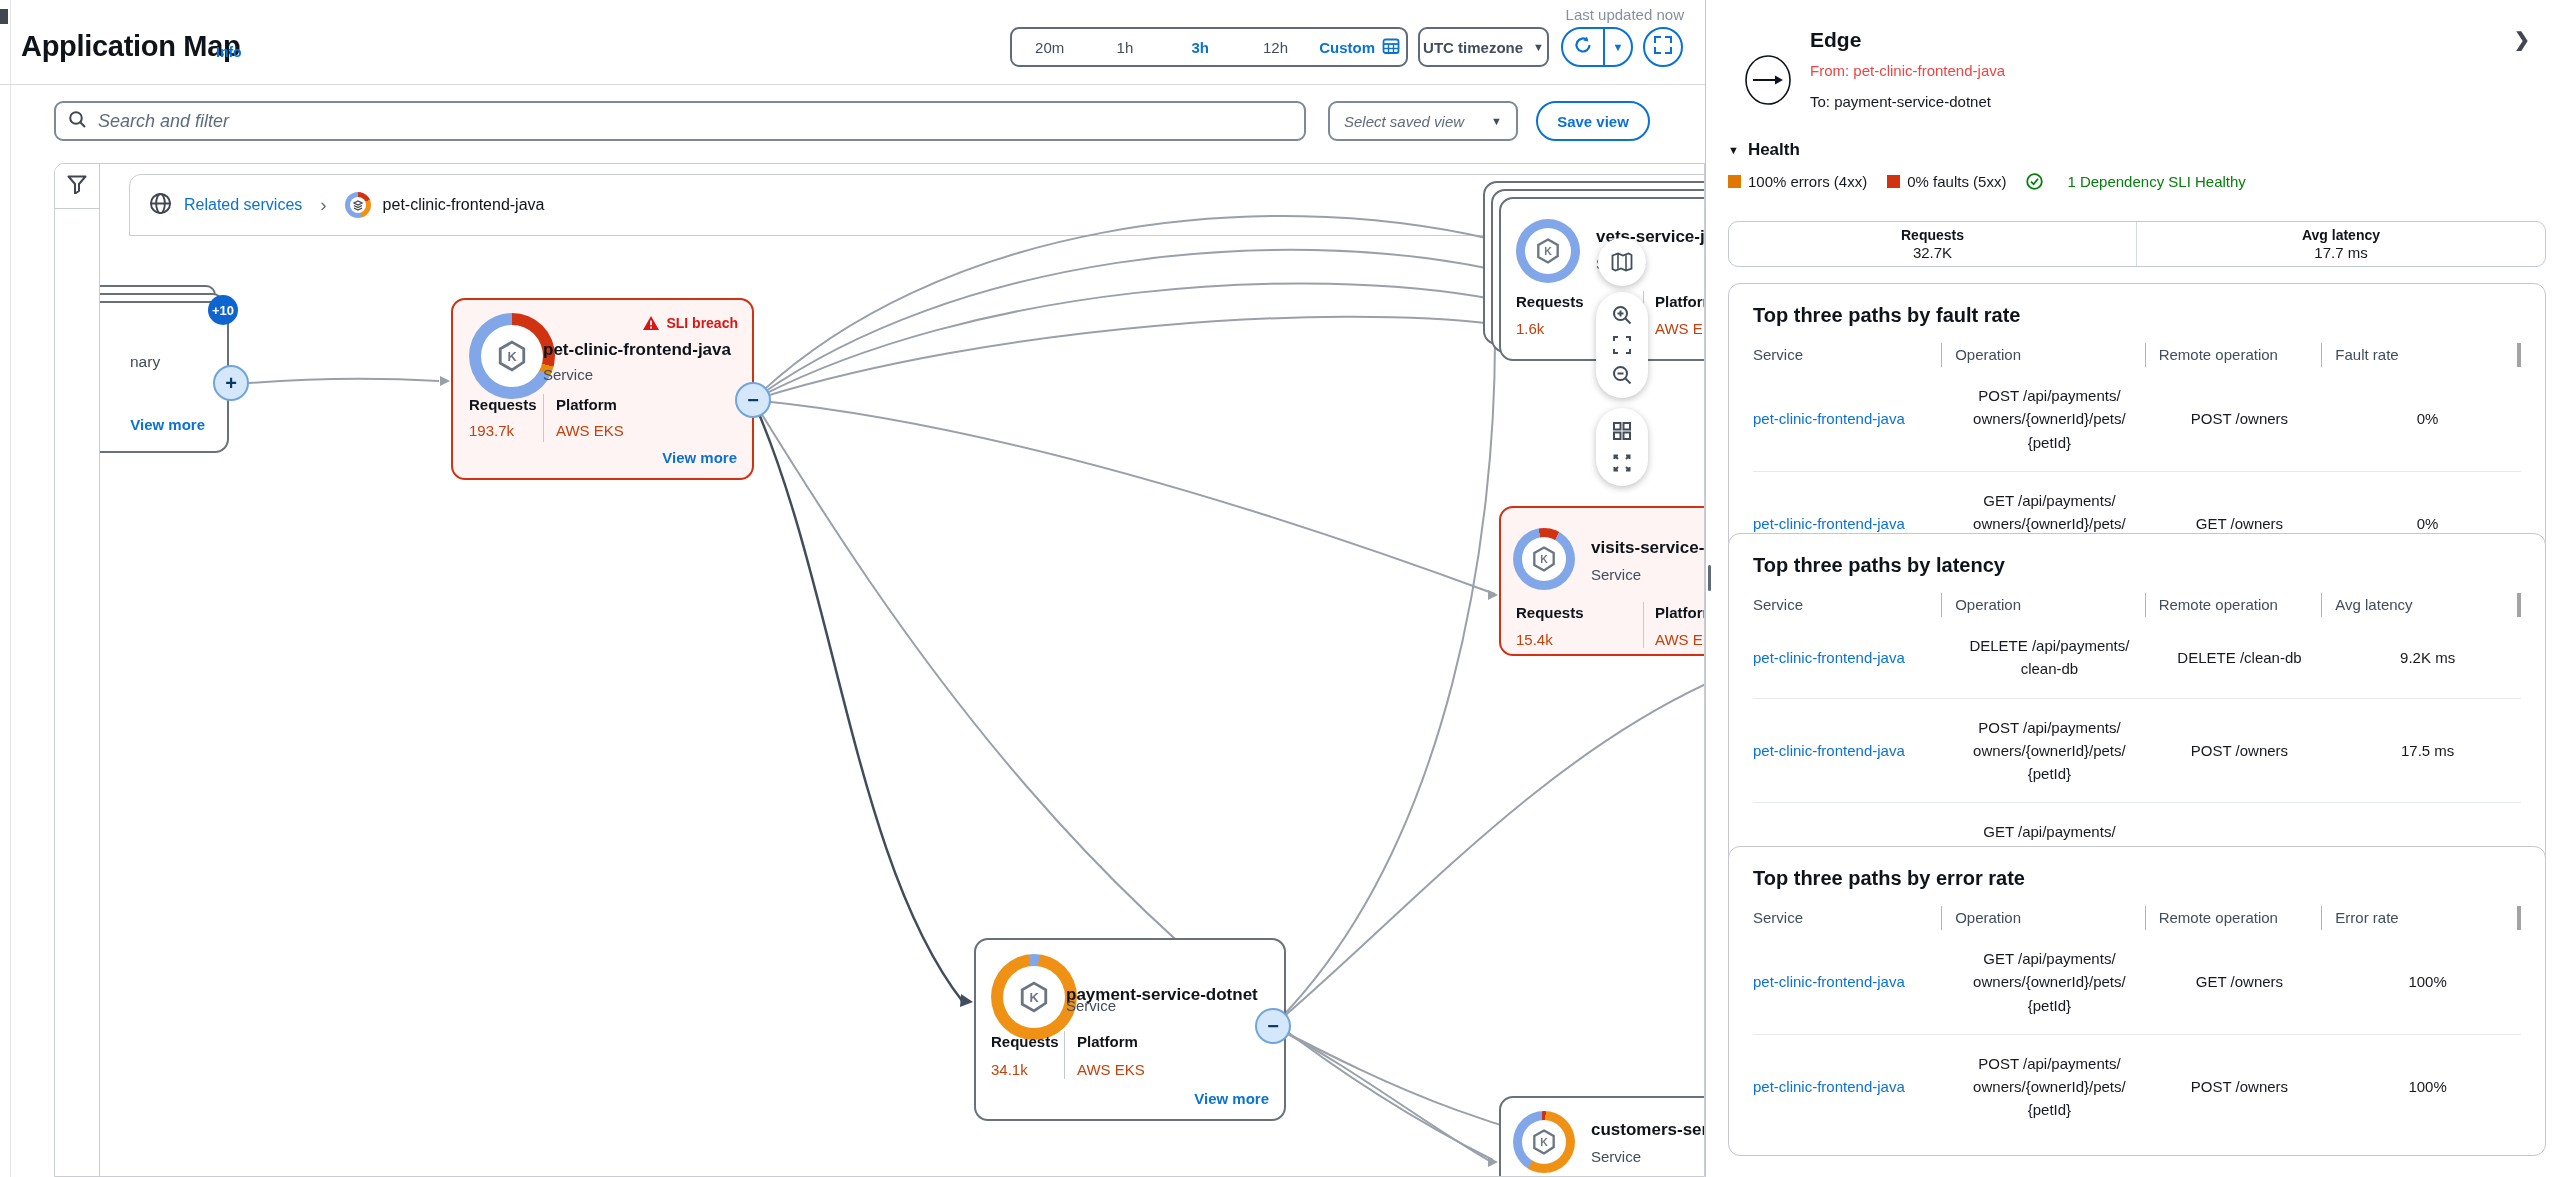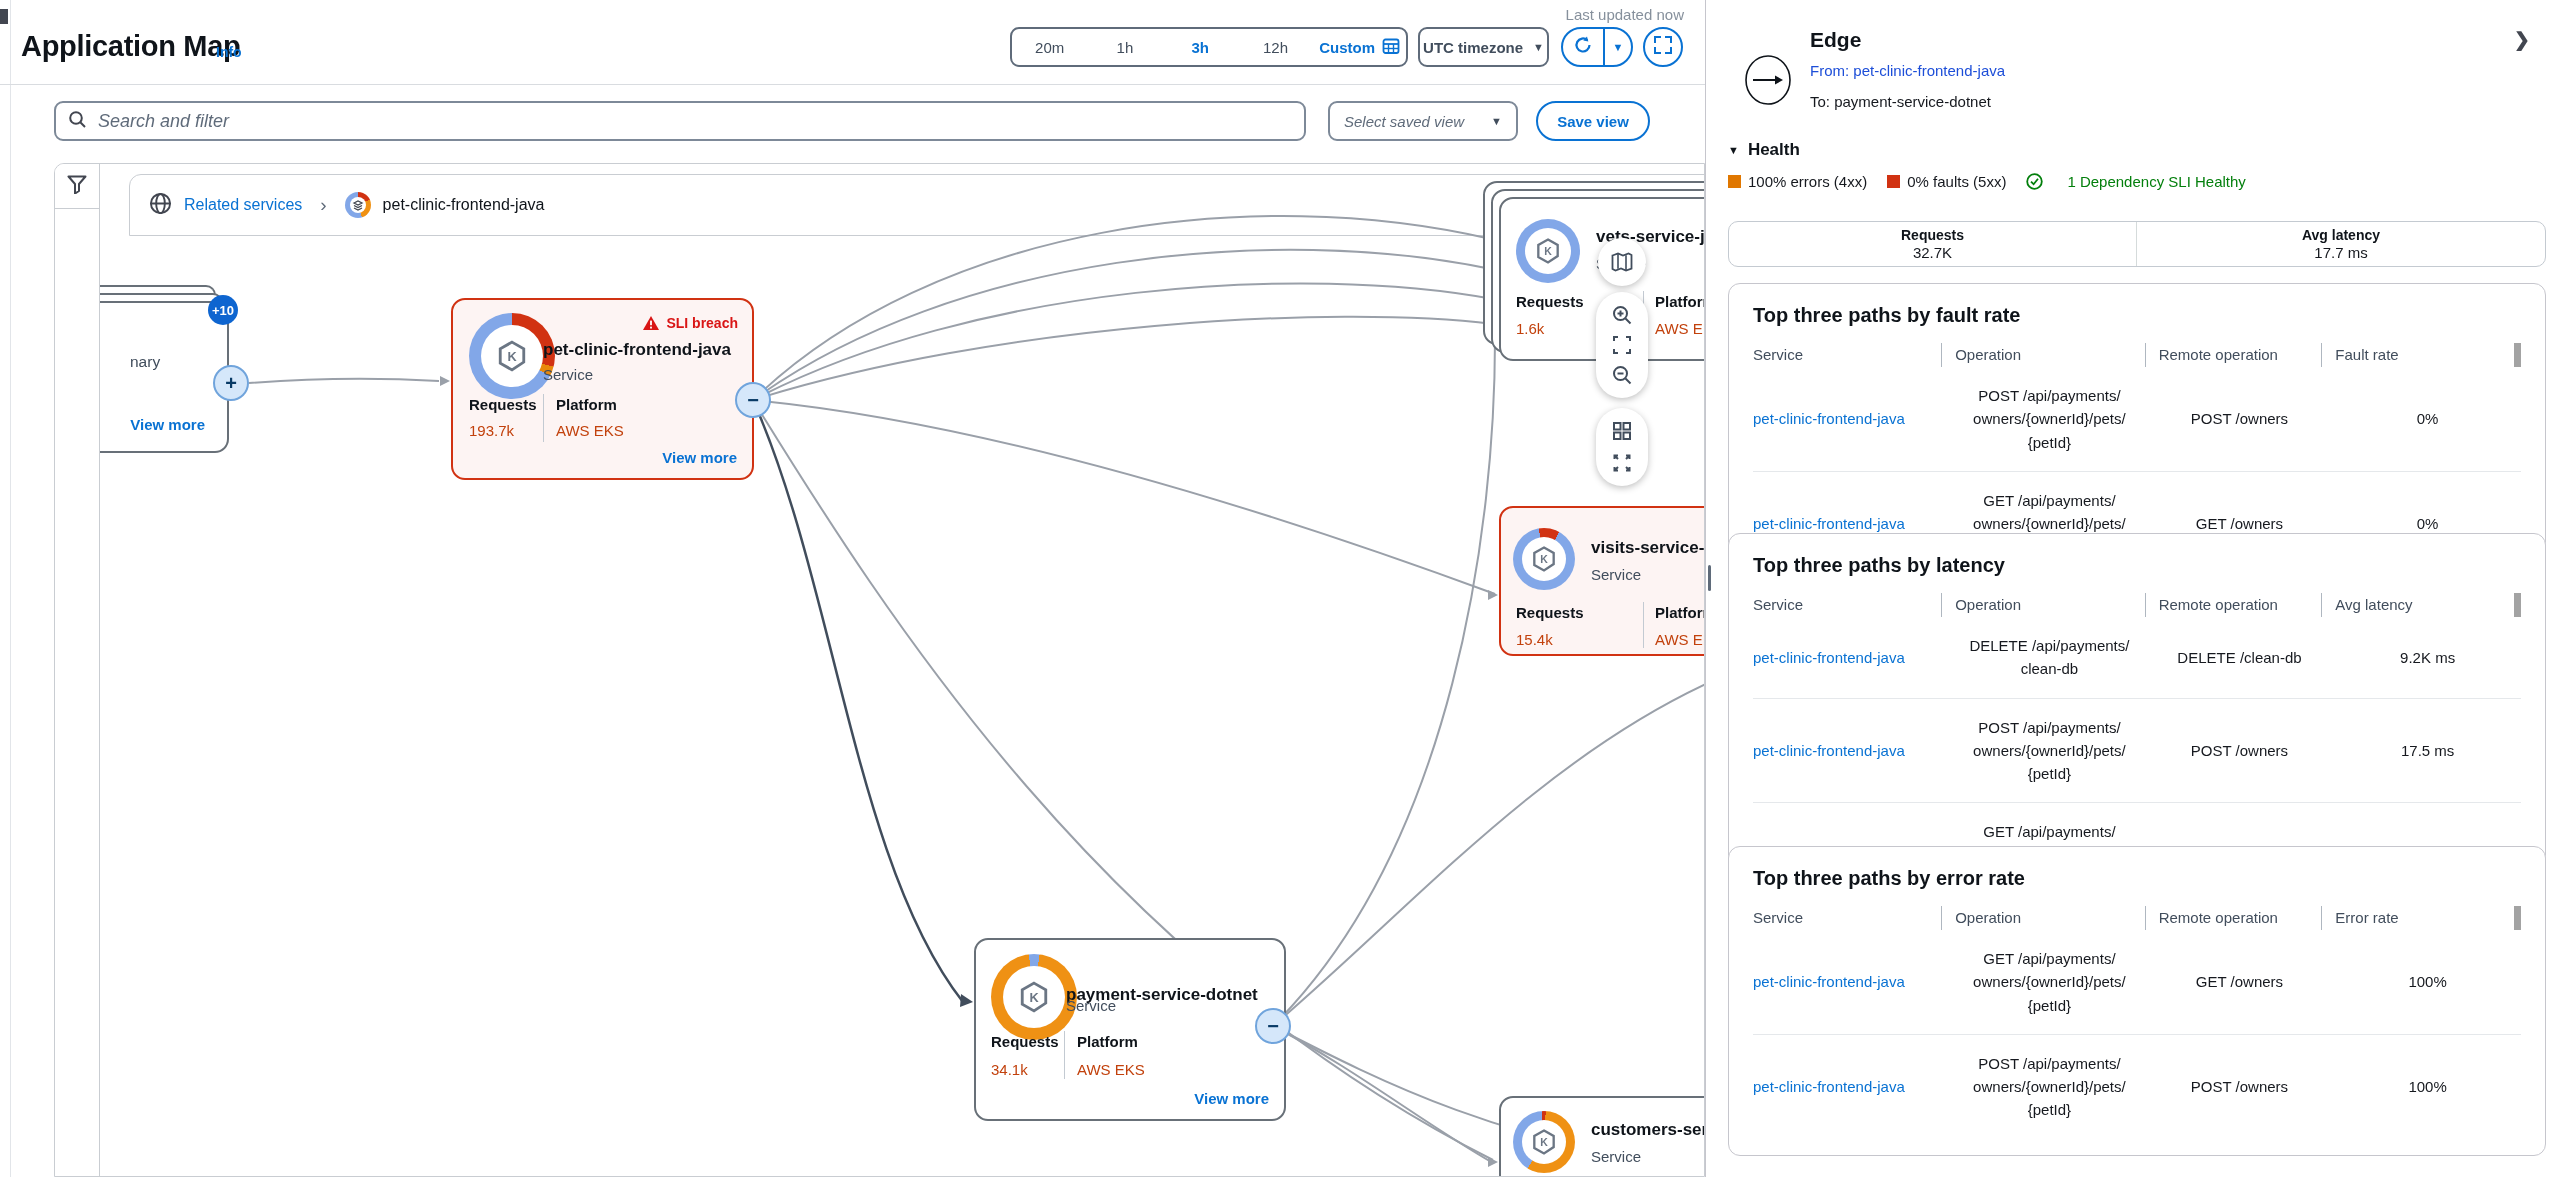--- a/index.html
+++ b/index.html
@@ -86,41 +86,41 @@
   .tools-pill{left:1541px;top:244px;width:52px;height:78px;border-radius:26px;flex-direction:column;gap:11px;}
   .icbtn{display:flex;align-items:center;justify-content:center;cursor:pointer;}
   
   .vdiv{left:1705px;top:0;width:7px;height:100%;background:#fff;border-left:1px solid #c6c6cd;}
   .vdiv .handle{position:absolute;left:2px;top:565px;width:3px;height:26px;background:#5f6b7a;border-radius:2px;cursor:col-resize;}
   
   .panel{left:1712px;top:0;width:843px;height:1177px;background:#fff;}
   .panel-collapse{position:absolute;right:25px;top:28px;font-size:19px;color:#424650;cursor:pointer;font-weight:bold;}
   .edge-icon{position:absolute;left:32px;top:54px;}
   .edge-title{position:absolute;left:98px;top:28px;font-size:21px;font-weight:bold;}
-  .edge-from{position:absolute;left:98px;top:62px;font-size:15px;color:#1d4ed8;}
+  .edge-from{position:absolute;left:98px;top:62px;font-size:15px;color:#ef4444;}
   .edge-to{position:absolute;left:98px;top:93px;font-size:15px;color:#16191f;}
   .health-h{position:absolute;left:16px;top:140px;font-size:17px;font-weight:bold;display:flex;align-items:center;gap:9px;cursor:pointer;}
   .health-h .caret{font-size:11px;color:#0f141a;}
   .badges{position:absolute;left:16px;top:173px;display:flex;align-items:center;gap:20px;font-size:15px;color:#16191f;}
   .badge{display:flex;align-items:center;gap:7px;}
   .sq{width:13px;height:13px;display:inline-block;}
   .sli-ok{color:#037f0c;display:flex;align-items:center;gap:24px;}
   .statsbar{position:absolute;left:16px;top:221px;width:818px;height:46px;border:1px solid #c4cad1;border-radius:10px;
     display:grid;grid-template-columns:1fr 1fr;box-sizing:border-box;}
   .statcell{display:flex;flex-direction:column;align-items:center;justify-content:center;gap:1px;}
   .statcell:first-child{border-right:1px solid #d5dbdb;}
   .statlab{font-size:14px;font-weight:bold;color:#0f141a;}
   .statval{font-size:15px;color:#16191f;}
   .card{position:absolute;left:16px;width:818px;border:1px solid #c6c6cd;border-radius:12px;background:#fff;
     padding:20px 24px 16px;box-sizing:border-box;}
   .card h3{margin:0 0 16px;font-size:20px;font-weight:bold;color:#0f141a;}
   .tcols{display:grid;grid-template-columns:24.5% 26.5% 23% 26%;align-items:center;}
   .thead .tc{font-size:15px;color:#414d5c;line-height:24px;}
   .tc2,.tc3,.tc4{padding-left:13px;border-left:1px solid #afb7c0;}
-  .thead .tc4{border-right:7px solid #a3a3a3;}
+  .thead .tc4{border-right:4px solid #a3a3a3;}
   .trow{padding:17px 0;}
   .trow + .trow{border-top:1px solid #e5e8eb;}
   .svc{font-size:15px;color:#0972d3;cursor:pointer;}
   .op{font-size:15px;color:#16191f;text-align:center;white-space:pre-line;line-height:1.55;}
   .rem{font-size:15px;color:#16191f;text-align:center;}
   .val{font-size:15px;color:#16191f;text-align:center;}
   .trow .tc2,.trow .tc3,.trow .tc4{border:none;}
 </style>
 </head>
 <body>

